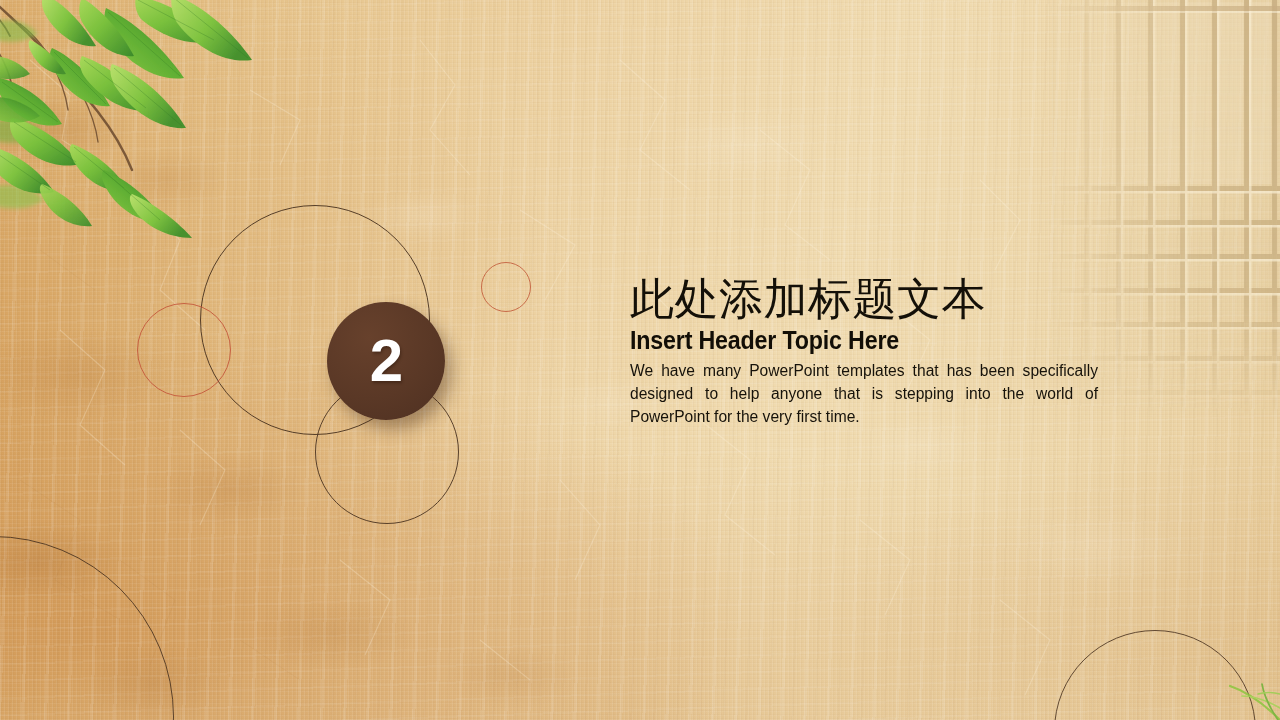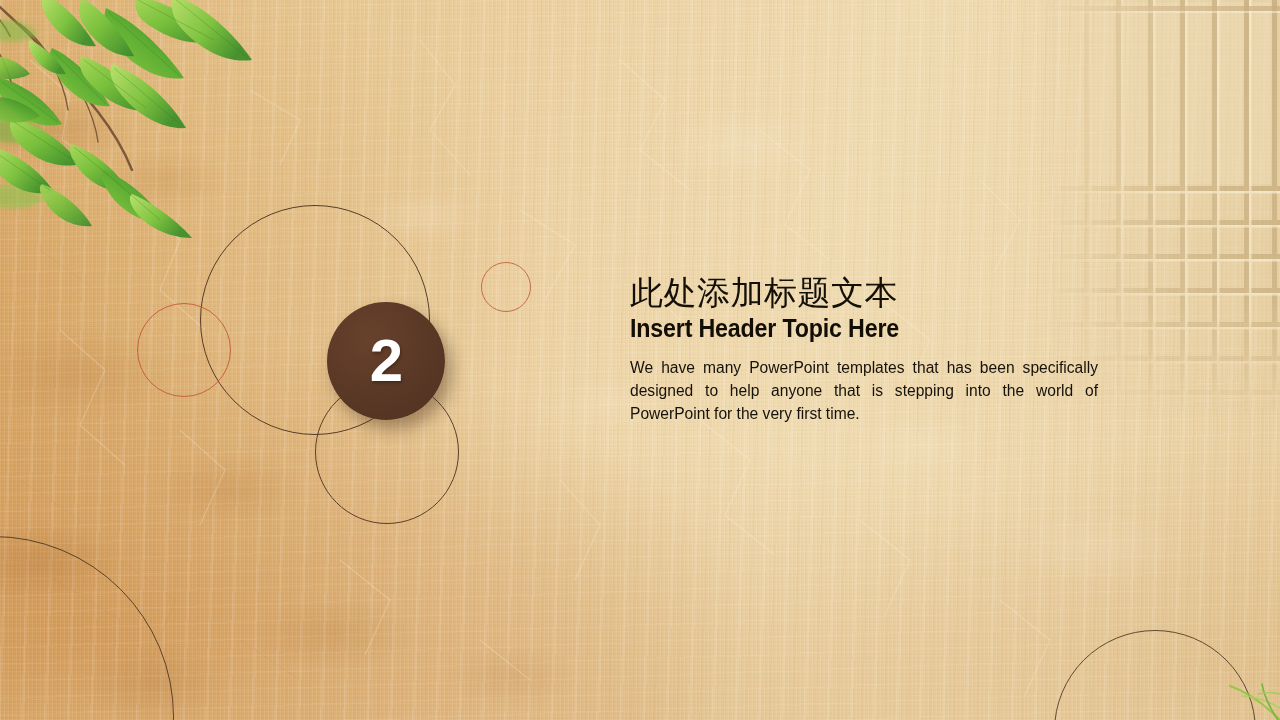--- a/index.html
+++ b/index.html
@@ -173,41 +173,41 @@
   }
 
   
   .textblock {
     position: absolute;
     left: 630px;
     top: 275px;
     width: 480px;
   }
   .title-cn {
-    font-size: 33px;
+    font-size: 44px;
     line-height: 1.1;
     color: #141008;
     letter-spacing: 0.5px;
     font-family: "DejaVu Sans", "Liberation Sans", sans-serif;
     white-space: nowrap;
   }
   .title-en {
     margin-top: 3px;
     font-size: 25px;
     font-weight: bold;
     color: #120E06;
     letter-spacing: -0.2px;
     line-height: 1.15;
     transform: scaleX(0.93);
     transform-origin: left center;
     font-family: "Liberation Sans", sans-serif;
     white-space: nowrap;
   }
   .body-text {
-    margin-top: 13px;
+    margin-top: 4px;
     font-size: 15.6px;
     line-height: 1.48;
     color: #16120A;
     width: 468px;
     text-align: justify;
     font-family: "Liberation Sans", sans-serif;
   }
 </style>
 </head>
 <body>

